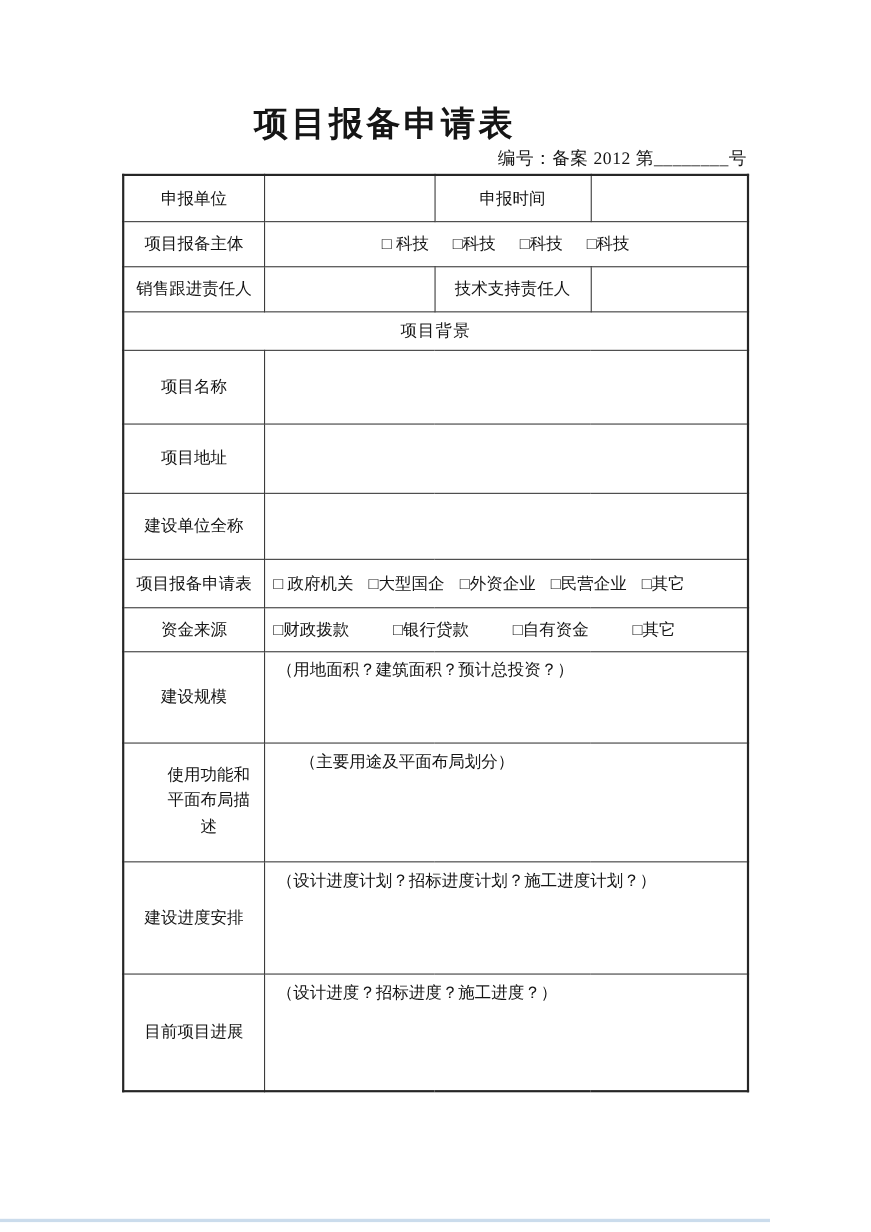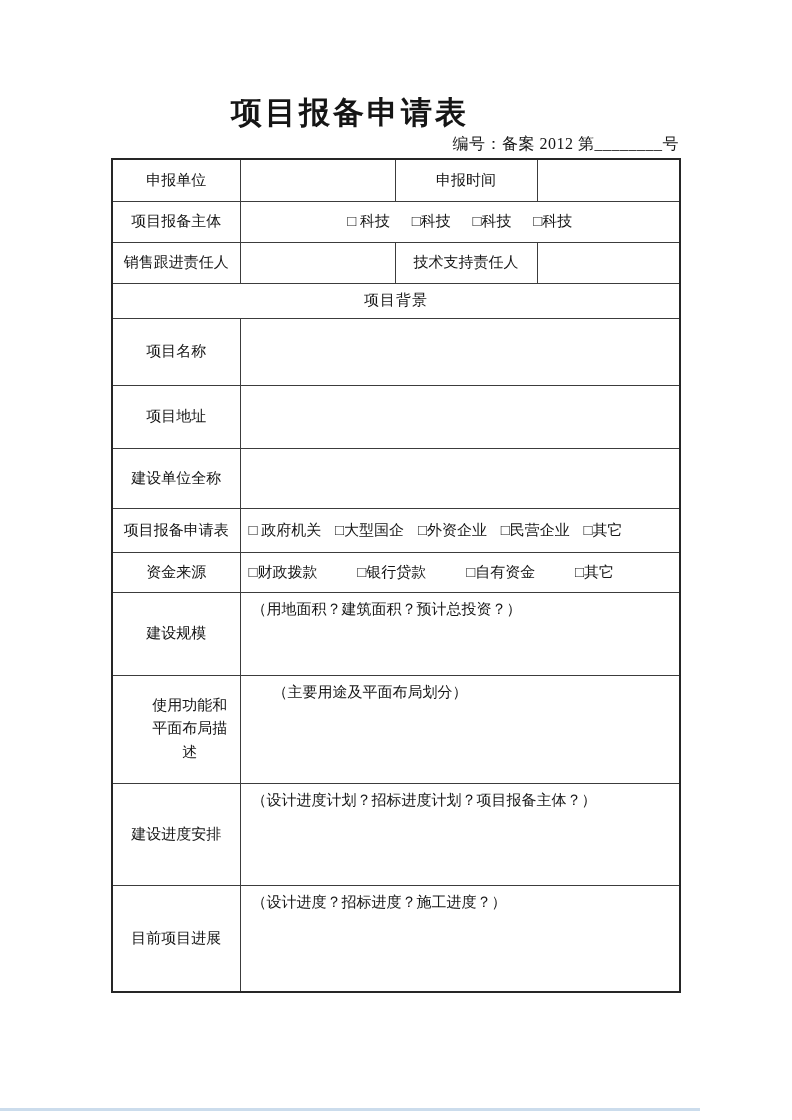--- a/index.html
+++ b/index.html
@@ -192,21 +192,21 @@
         <span class="narrow">使用功能和平面布局描述</span>
       </td>
       <td class="hint" colspan="3">
         <span>（主要用途及平面布局划分）</span>
       </td>
     </tr>
 
     <tr class="r12">
       <td class="lbl">建设进度安排</td>
       <td class="hint" colspan="3">
-        <span>（设计进度计划？招标进度计划？项目报备主体？）</span>
+        <span>（设计进度计划？招标进度计划？施工进度计划？）</span>
       </td>
     </tr>
 
     <tr class="r13">
       <td class="lbl">目前项目进展</td>
       <td class="hint" colspan="3">
         <span>（设计进度？招标进度？施工进度？）</span>
       </td>
     </tr>
 

